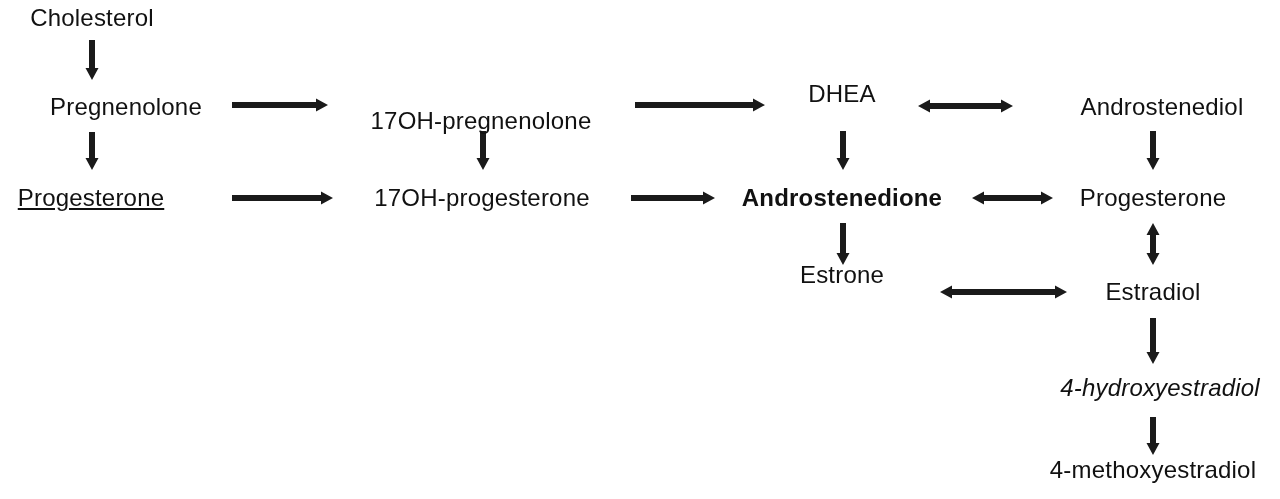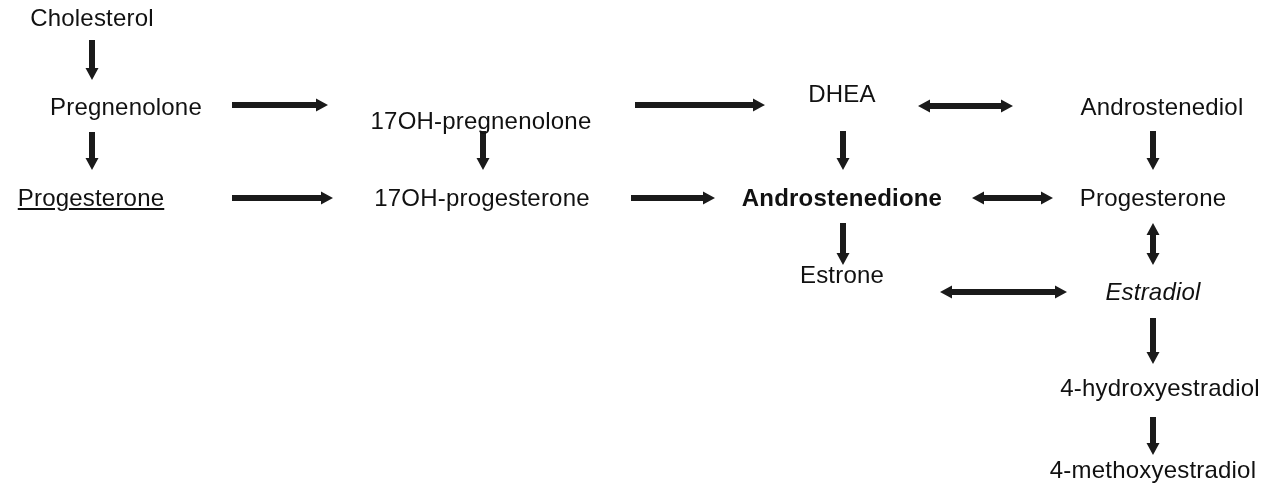--- a/index.html
+++ b/index.html
@@ -35,16 +35,16 @@
     <div class="node" style="left: 92px; top: 18px;">Cholesterol</div>
     <div class="node" style="left: 93px; top: 107px; margin-left: 33px;">Pregnenolone</div>
     <div class="node" style="left: 91px; top: 198px; text-decoration: underline;">Progesterone</div>
     <div class="node" style="left: 481px; top: 121px;">17OH-pregnenolone</div>
     <div class="node" style="left: 482px; top: 198px;">17OH-progesterone</div>
     <div class="node" style="left: 842px; top: 94px;">DHEA</div>
     <div class="node" style="left: 842px; top: 198px; font-weight: bold;">Androstenedione</div>
     <div class="node" style="left: 1162px; top: 107px;">Androstenediol</div>
     <div class="node" style="left: 1153px; top: 198px;">Progesterone</div>
     <div class="node" style="left: 842px; top: 275px;">Estrone</div>
-    <div class="node" style="left: 1153px; top: 292px; font-style: italic;">Estradiol</div>
-    <div class="node" style="left: 1160px; top: 388px;">4-hydroxyestradiol</div>
+    <div class="node" style="left: 1153px; top: 292px;">Estradiol</div>
+    <div class="node" style="left: 1160px; top: 388px; font-style: italic;">4-hydroxyestradiol</div>
     <div class="node" style="left: 1153px; top: 470px;">4-methoxyestradiol</div>
   </div>
 
 </body></html>

